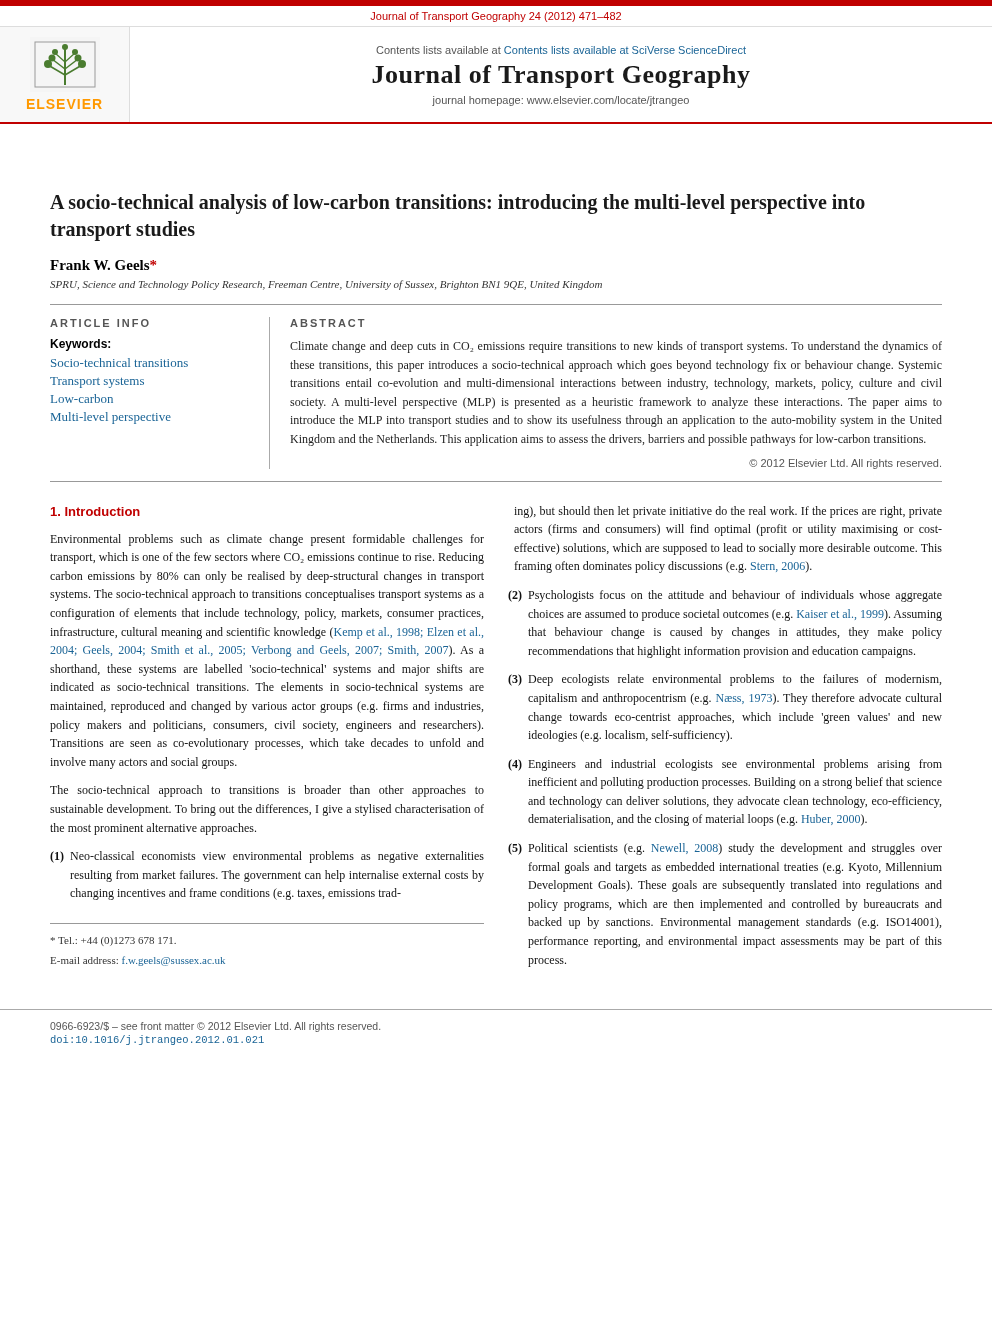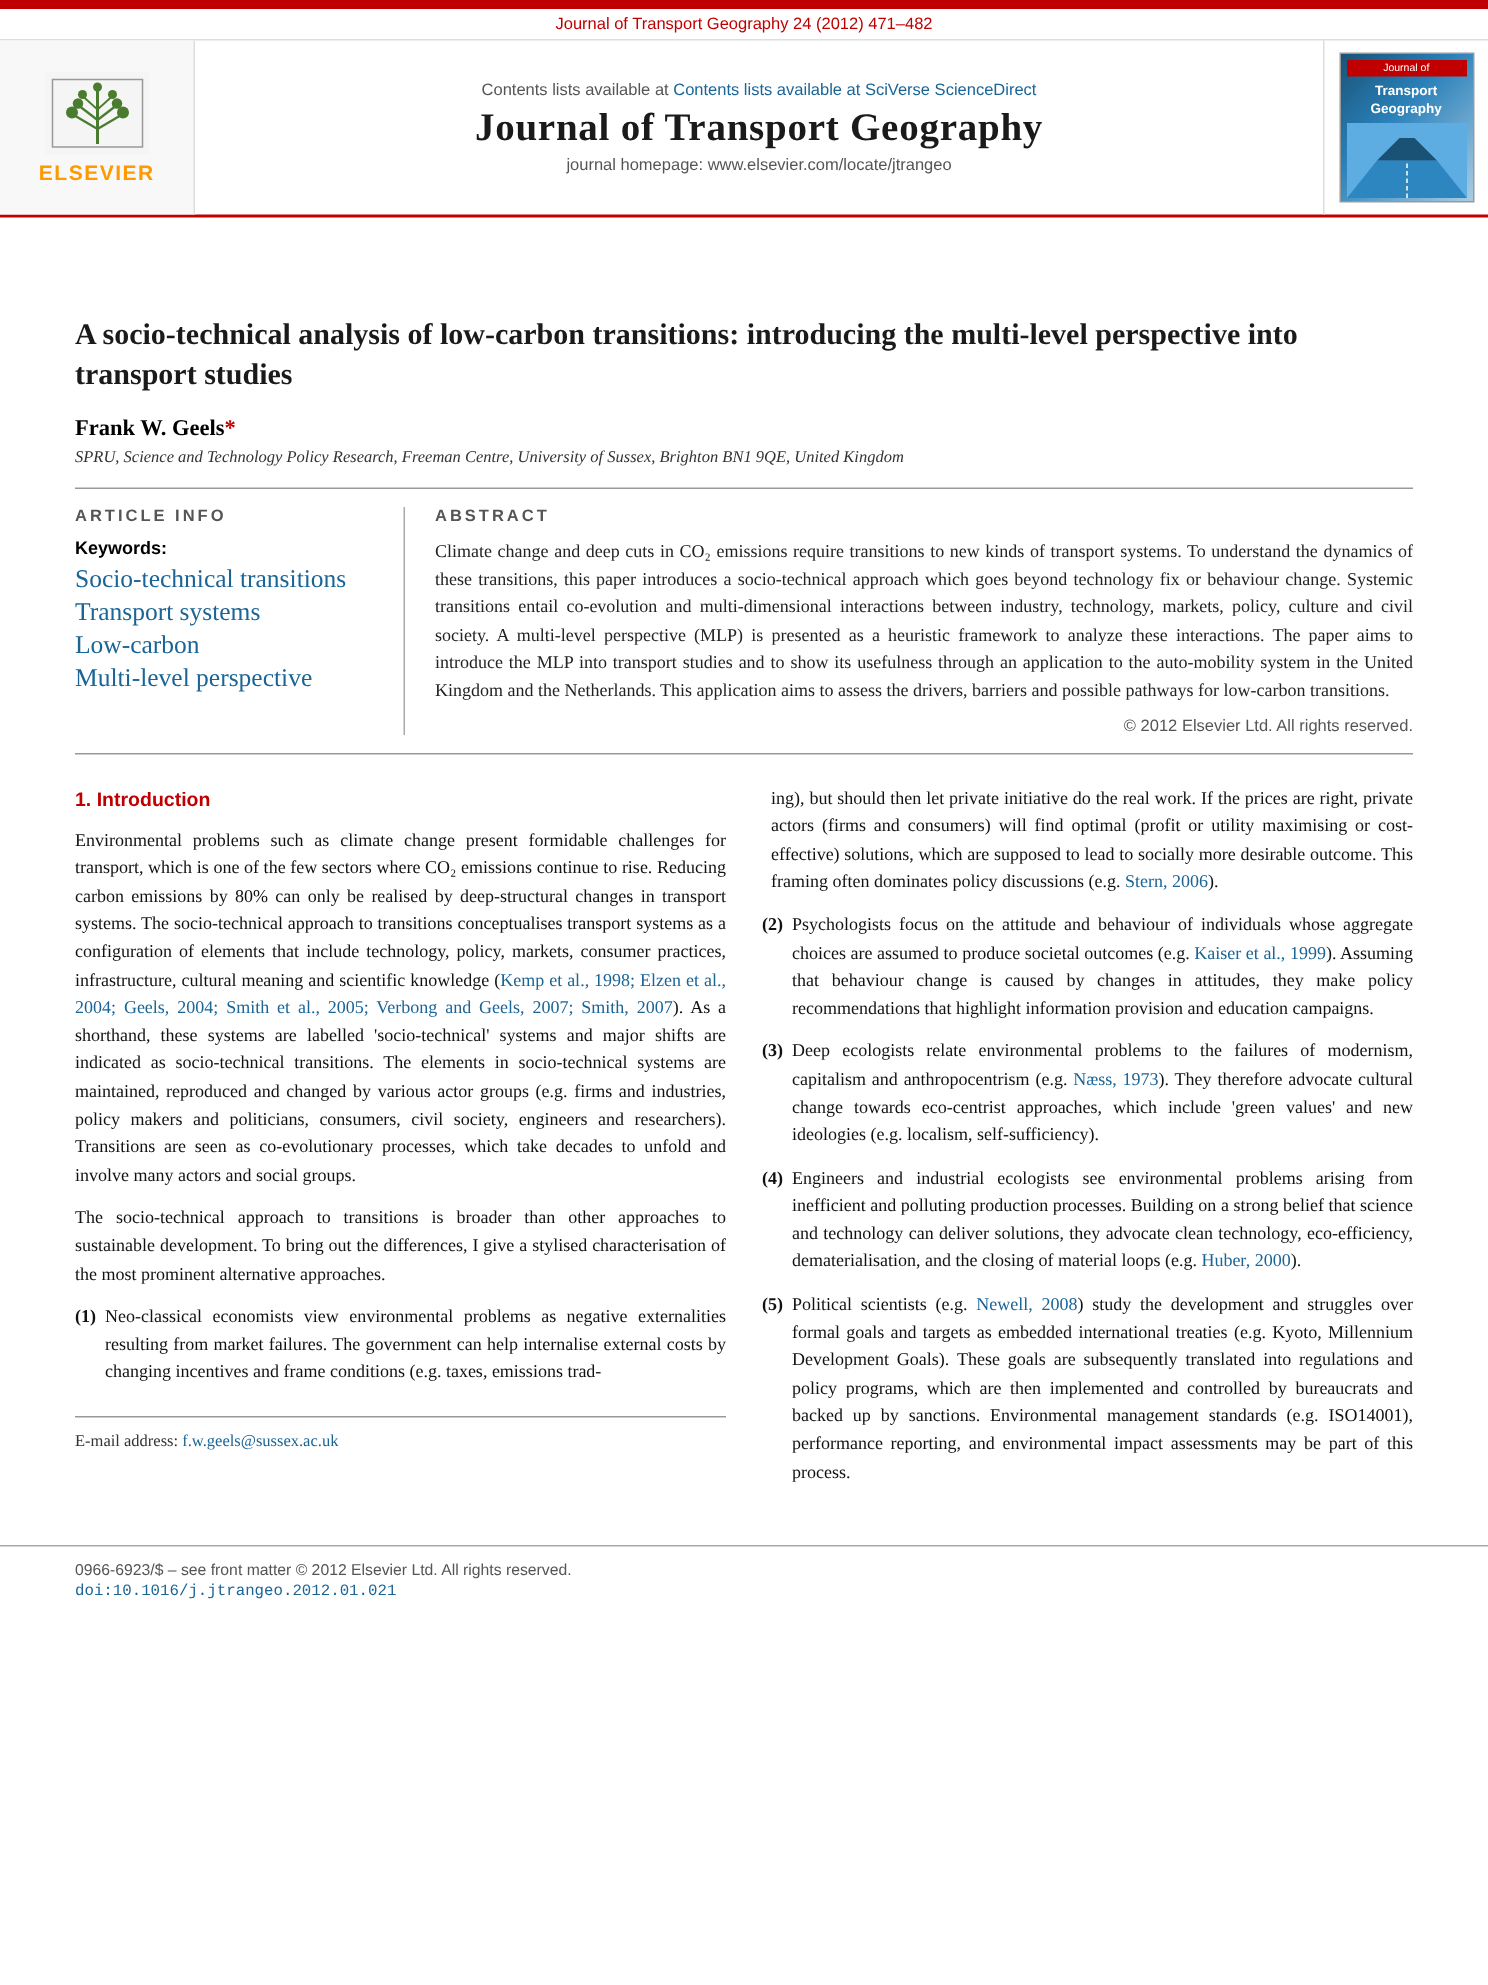--- a/index.html
+++ b/index.html
@@ -194,21 +194,21 @@
       font-family: Arial, sans-serif;
     }
     .article-info .keywords-header {
       font-size: 11px;
       font-weight: bold;
       color: #000;
       margin-bottom: 4px;
       font-family: Arial, sans-serif;
     }
     .article-info .keyword {
-      font-size: 17px;
+      font-size: 13px;
       color: #1a6496;
       display: block;
       margin-bottom: 2px;
     }
     .abstract-section {
       flex: 1;
       padding-left: 20px;
     }
     .abstract-header {
       font-size: 11px;
@@ -342,36 +342,20 @@
     </div>
 
     <div class="journal-header-center">
       <div class="sciverse-line">
         Contents lists available at <span style="color:#1a6496;">Contents lists available at SciVerse ScienceDirect</span>
       </div>
       <div class="journal-title-main">Journal of Transport Geography</div>
       <div class="journal-homepage">journal homepage: www.elsevier.com/locate/jtrangeo</div>
     </div>
 
-    <div class="journal-header-right">
-      <div class="journal-thumb">
-        <div class="journal-thumb-header">Journal of</div>
-        <div class="journal-thumb-title">Transport Geography</div>
-        <div class="journal-thumb-img">
-          <svg width="100%" height="100%" viewBox="0 0 80 50" xmlns="http://www.w3.org/2000/svg">
-
-            <rect width="80" height="50" fill="#5dade2"></rect>
-            <polygon points="0,50 80,50 60,25 20,25" fill="#2e86c1"></polygon>
-            <polygon points="20,25 60,25 45,10 35,10" fill="#1a5276"></polygon>
-
-            <line x1="40" y1="50" x2="40" y2="25" stroke="#fff" stroke-width="1" stroke-dasharray="3,2"></line>
-          </svg>
-        </div>
-      </div>
-    </div>
   </div>
 
   <div class="main-content">
 
     <div class="article-title">A socio-technical analysis of low-carbon transitions: introducing the multi-level perspective into transport studies</div>
 
     <div class="author-name">
       <span>Frank W. Geels</span><span class="asterisk">*</span>
     </div>
 
@@ -408,20 +392,21 @@
           The socio-technical approach to transitions is broader than other approaches to sustainable development. To bring out the differences, I give a stylised characterisation of the most prominent alternative approaches.
         </p>
         <ul class="numbered-list">
           <li>
             <span class="num">(1)</span>
             <span>Neo-classical economists view environmental problems as negative externalities resulting from market failures. The government can help internalise external costs by changing incentives and frame conditions (e.g. taxes, emissions trad-</span>
           </li>
         </ul>
 
         <div class="footnote-area">
+          <p>* Tel.: +44 (0)1273 678 171.</p>
           <p>
             <span>E-mail address:</span>
             <span style="color:#1a6496;">f.w.geels@sussex.ac.uk</span>
           </p>
         </div>
       </div>
 
       <div class="body-col">
         <ul class="numbered-list">
           <li>

